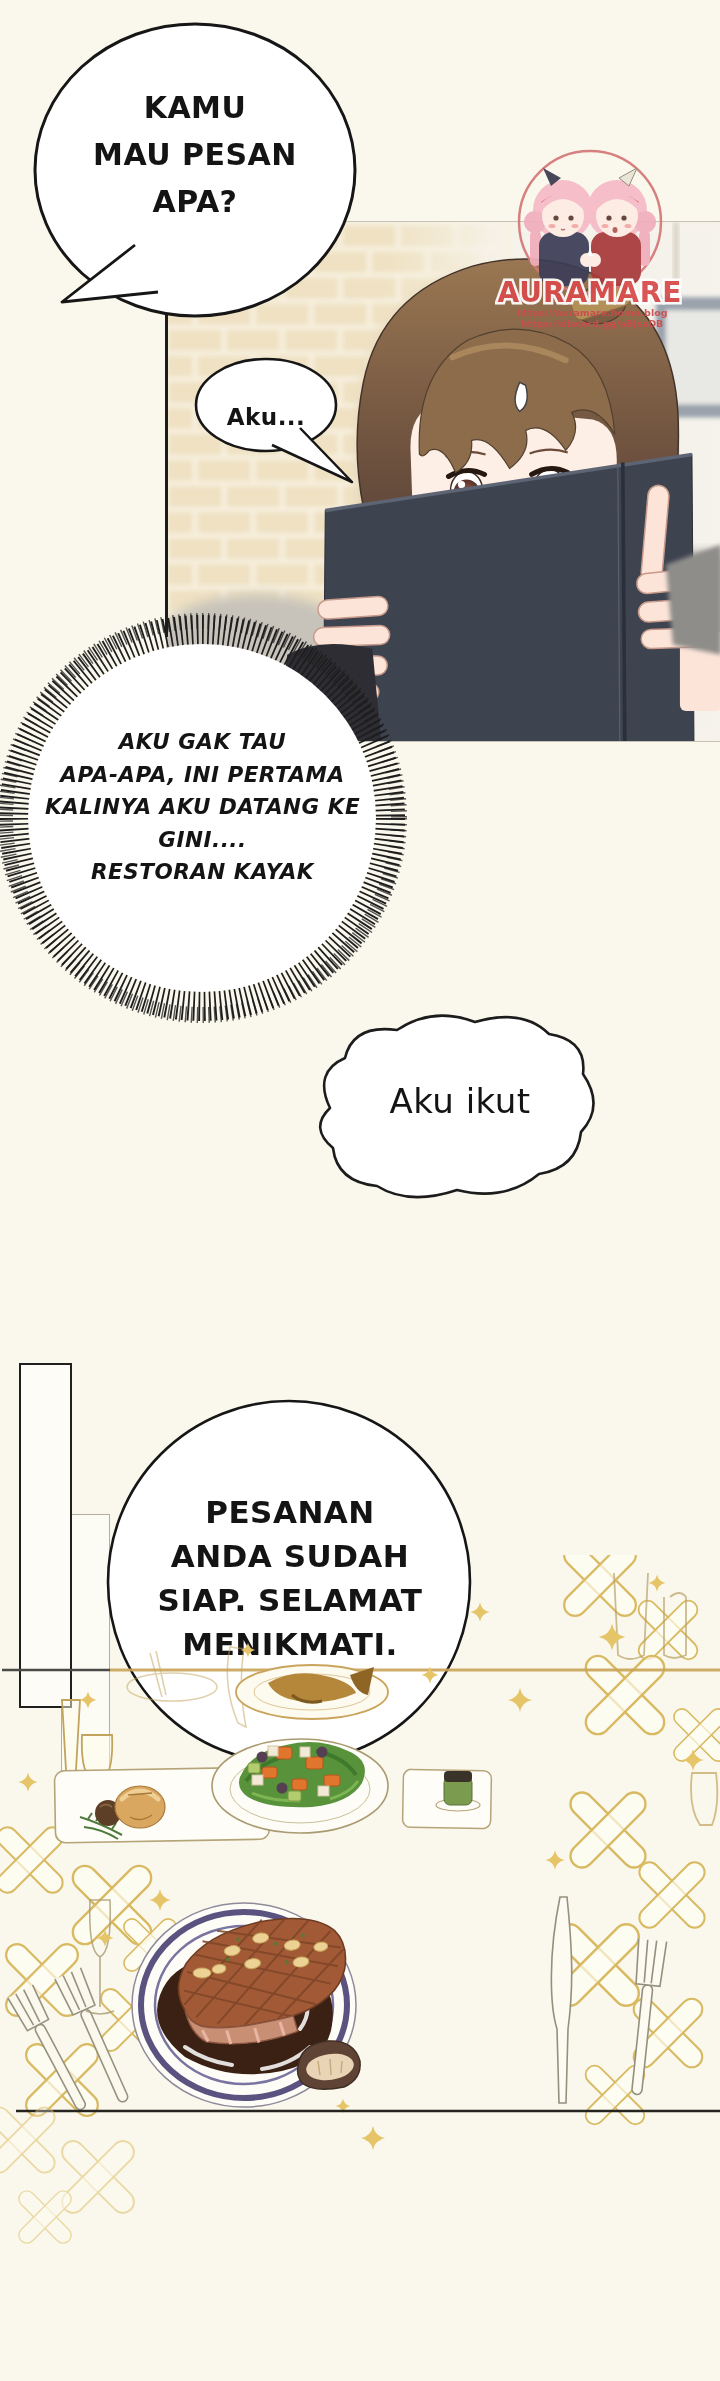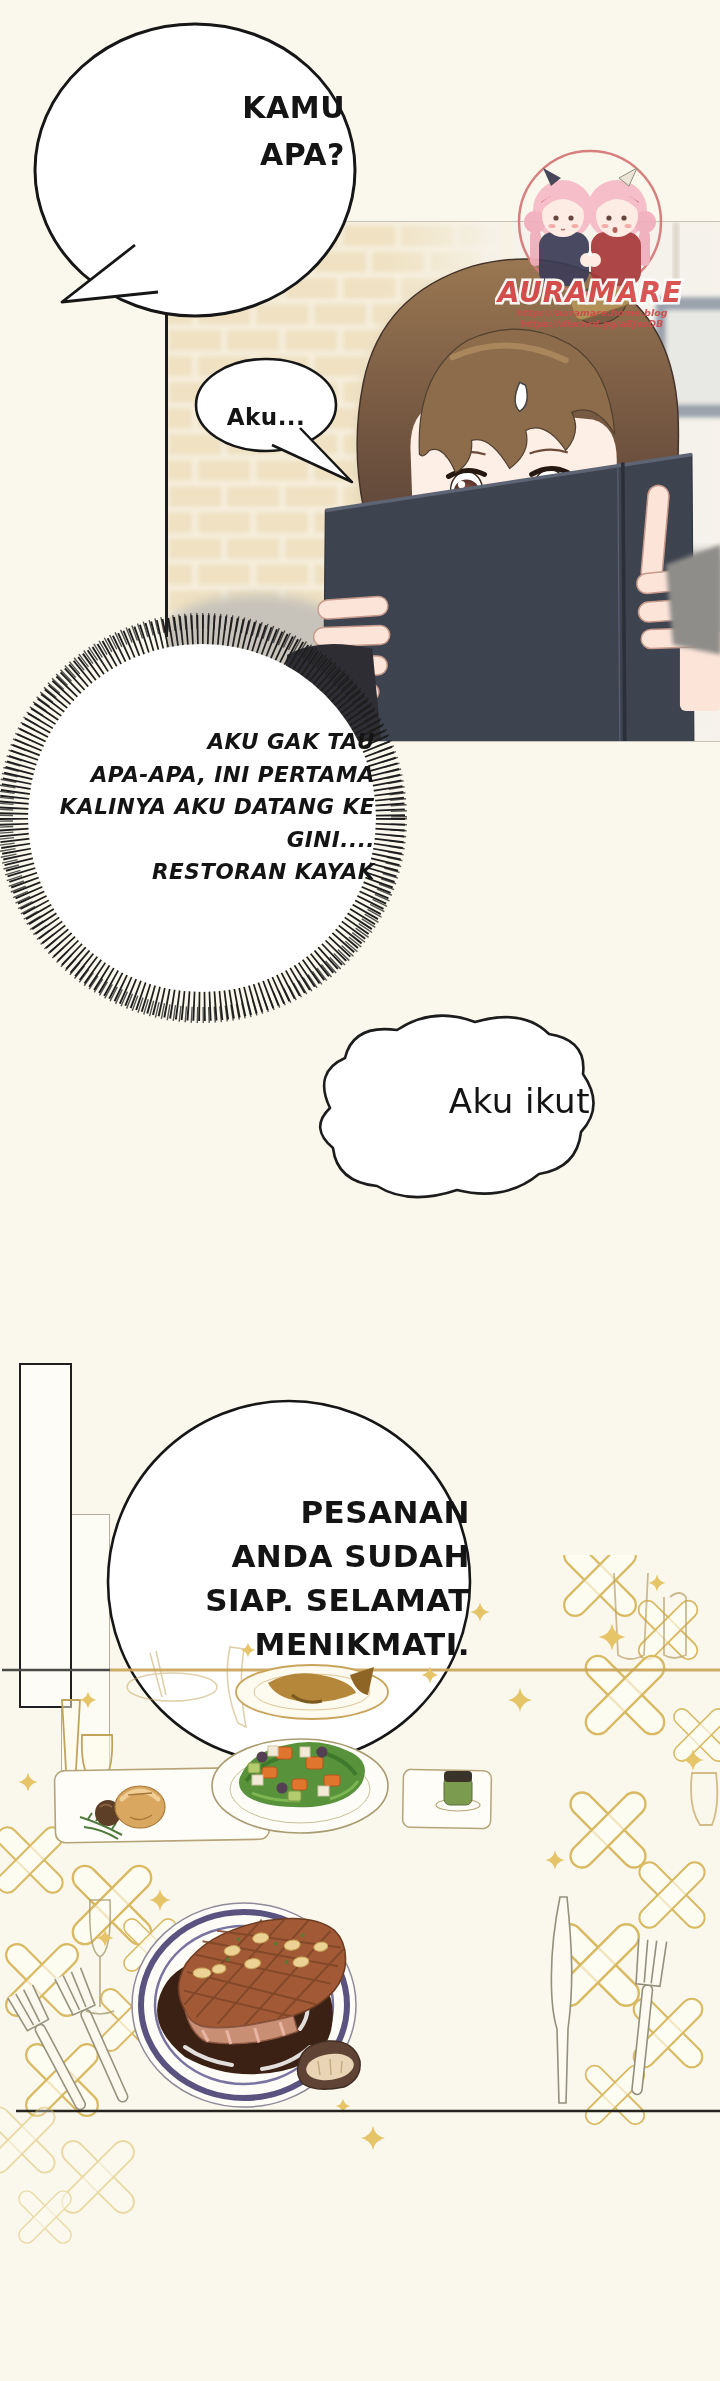--- a/index.html
+++ b/index.html
@@ -5,31 +5,31 @@
   html,body{margin:0;padding:0;background:#e8e6da;}
   .page{position:relative;width:720px;height:2381px;background:#faf8ec;overflow:hidden;
         font-family:"DejaVu Sans",sans-serif;color:#141414;}
   .abs{position:absolute;}
   
   .panel{left:166px;top:221px;width:554px;height:521px;border:1.5px solid #c6c2b6;
          border-right:none;box-sizing:border-box;background:#f7f2e3;overflow:hidden;}
   .panel-edge-dark{left:165px;top:305px;width:3px;height:332px;background:#1c1c1c;}
   
   .btxt{position:absolute;text-align:center;font-weight:700;letter-spacing:.5px;line-height:1;}
-  .btxt .line{display:block;text-align:right;}
+  .btxt .line{display:block;}
   .t-order{left:45px;top:84px;width:300px;font-size:30px;line-height:47px;}
   .t-aku{left:196px;top:406px;width:140px;font-size:23px;font-weight:600;}
   .t-nervous{left:30px;top:726px;width:345px;font-size:21.5px;line-height:32.5px;font-style:italic;}
   .t-cloud{left:330px;top:1082px;width:260px;font-size:34px;line-height:38px;font-weight:500;}
   .t-ready{left:110px;top:1490px;width:360px;font-size:31px;line-height:44px;}
   
   .barA{left:19px;top:1363px;width:53px;height:345px;background:#fdfcf6;border:2px solid #1f1f1f;box-sizing:border-box;}
   .barB{left:61px;top:1514px;width:49px;height:308px;background:#fcfbf4;border:1.5px solid #b3ae9f;box-sizing:border-box;}
   svg{display:block;}
-  .wm{opacity:.93;font-style:italic;}
+  .wm{opacity:.93;}
 </style>
 </head>
 <body>
 
 <div class="page">
 
   <div class="abs panel">
     <svg width="554" height="521" viewBox="0 0 553 520">
       <defs>
         <filter id="b2">
@@ -198,20 +198,21 @@
   </div>
 
   <div class="abs" style="left:15px;top:10px;width:370px;height:330px;">
     <svg width="370" height="330" viewBox="0 0 370 330">
       <ellipse cx="180" cy="160" rx="160" ry="146" fill="#fff" stroke="#161616" stroke-width="3"></ellipse>
       <path d="M 120 235 L 47 292 L 143 282" fill="#fff" stroke="#161616" stroke-width="2.8" stroke-linejoin="round"></path>
     </svg>
   </div>
   <div class="btxt t-order">
     <span class="line">KAMU</span>
+    <span class="line">MAU PESAN</span>
     <span class="line">APA?</span>
   </div>
 
   <div class="abs" style="left:185px;top:350px;width:185px;height:150px;">
     <svg width="185" height="150" viewBox="0 0 185 150">
       <ellipse cx="81" cy="55" rx="70" ry="46" fill="#fff" stroke="#161616" stroke-width="2.6"></ellipse>
       <path d="M 115 78 L 167 132 L 87 95" fill="#fff" stroke="#161616" stroke-width="2.5" stroke-linejoin="round"></path>
     </svg>
   </div>
   <div class="btxt t-aku">Aku...</div>

